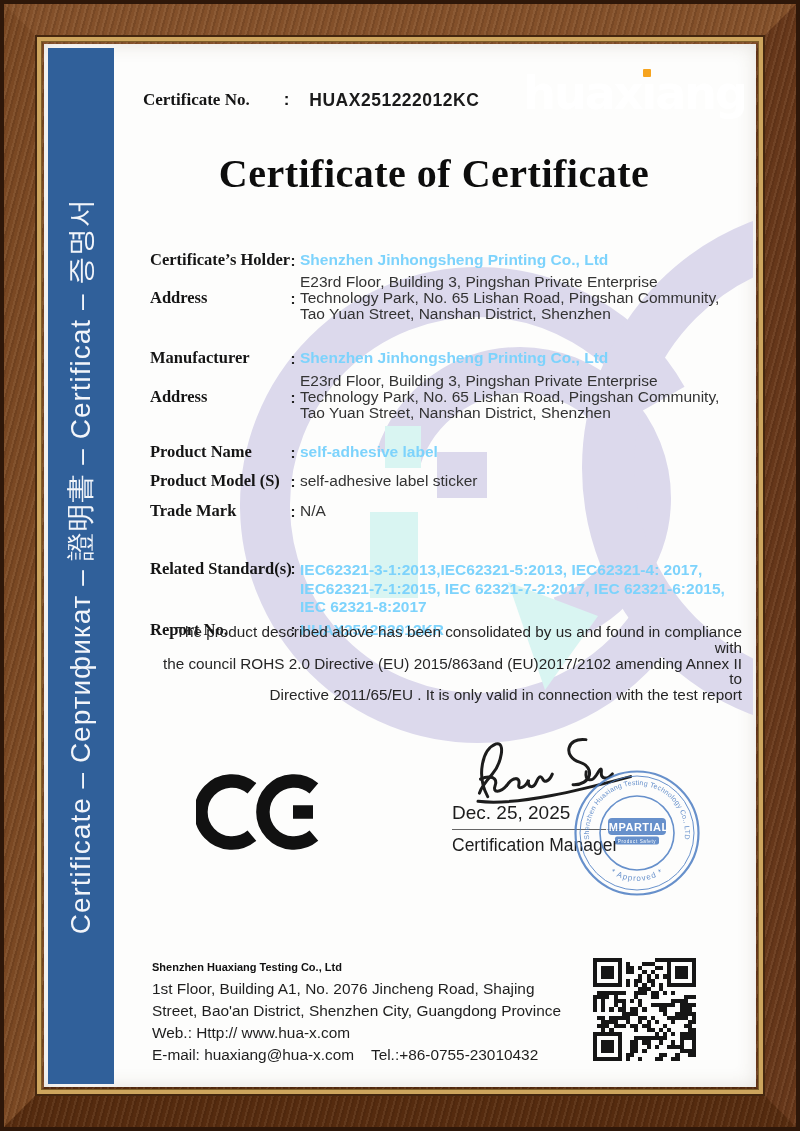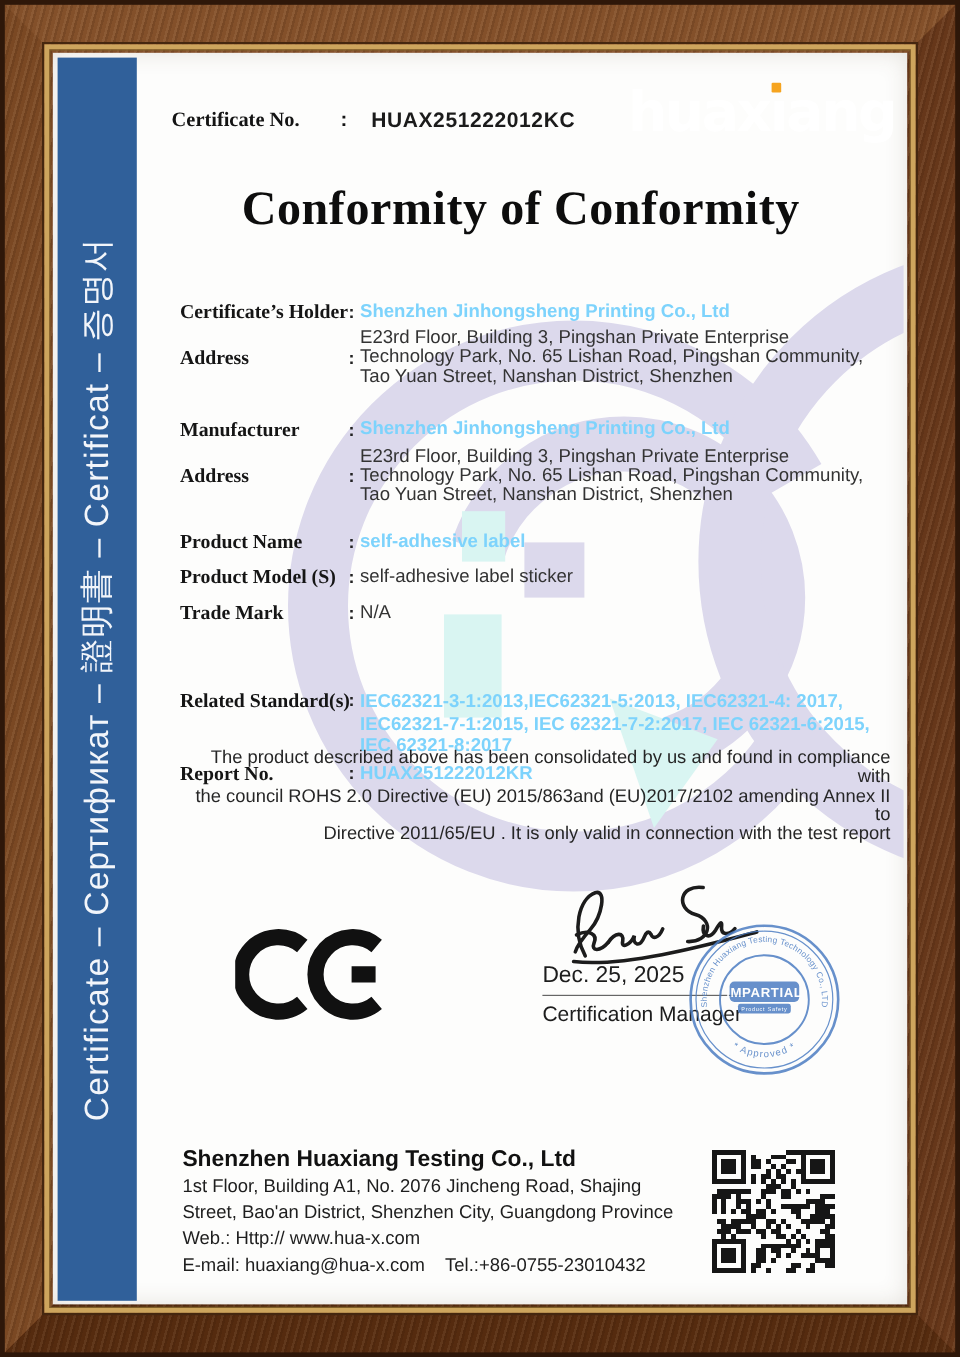--- a/index.html
+++ b/index.html
@@ -32,36 +32,36 @@
          font:bold 40px "Liberation Serif",serif;color:#0d0d0d;letter-spacing:.5px;}
   
   .fields{position:absolute;left:150px;top:250px;width:592px;}
   .row{display:grid;grid-template-columns:136px 14px 1fr;align-items:center;min-height:20px;}
   .l{font:bold 16.5px "Liberation Serif",serif;color:#151515;white-space:nowrap;}
   .c{font:bold 15px "Liberation Sans",sans-serif;color:#222;text-align:center;}
   .v{font:15.5px "Liberation Sans",sans-serif;color:#333;line-height:16px;white-space:pre-line;}
   .row.b .v{font-weight:bold;color:#7dd3fc;}
   .lh19 .v{line-height:18.5px;margin-top:40px;}
   .mb4{margin-bottom:4px}.mb26{margin-bottom:26px}.mb5{margin-bottom:5px}.mb21{margin-bottom:21px}
-  .mb9{margin-bottom:9px}.mb10{margin-bottom:10px}.mb7{margin-bottom:15px}.mb3{margin-bottom:3px}
+  .mb9{margin-bottom:9px}.mb10{margin-bottom:10px}.mb7{margin-bottom:0}.mb3{margin-bottom:3px}
   
   .statement{position:absolute;left:150px;top:624px;width:592px;font:15.3px "Liberation Sans",sans-serif;
              color:#262626;line-height:15.8px;text-align:right;}
   
   .ce{position:absolute;left:196px;top:766px;}
   .sig{position:absolute;left:468px;top:730px;transform:rotate(-4deg);}
   .sigblock{position:absolute;left:452px;top:802px;width:168px;text-align:left;}
   .date{font:19px "Liberation Sans",sans-serif;color:#1d1d1d;line-height:22px;}
   .sigline{border-top:1.5px solid #666;margin-top:5px;}
   .role{font:17.5px "Liberation Sans",sans-serif;color:#1d1d1d;margin-top:5px;}
   .stamp{position:absolute;left:572px;top:768px;opacity:.85;}
   
   .footer{position:absolute;left:152px;top:956px;width:460px;}
   .footer div{font:15.4px "Liberation Sans",sans-serif;color:#1e1e1e;line-height:22px;white-space:pre-wrap;}
-  .footer .fco{font-weight:bold;font-size:19px;color:#111;}
+  .footer .fco{font-weight:bold;font-size:11px;color:#111;}
   .qr{position:absolute;left:593px;top:958px;width:103px;height:103px;}
 </style>
 </head>
 <body>
 
 <div class="page">
   <div class="paper"></div>
 
   <svg class="watermark" width="800" height="1131" viewBox="0 0 800 1131">
     <defs>
@@ -90,21 +90,21 @@
   </div>
 
   <div class="certno">
     <span class="cn-label">Certificate No.</span>
     <span class="cn-colon">:</span>
     <span class="cn-value">HUAX251222012KC</span>
   </div>
   <div class="logo">
     <span id="logoText">huax<span class="iwrap">ı<span class="idot"></span></span>ang</span>
   </div>
-  <div class="title">Conformity of Conformity</div>
+  <div class="title">Certificate of Certificate</div>
 
   <div class="fields">
     <div class="row b mb4">
         <span class="l">Certificate’s Holder</span>
         <span class="c">:</span>
         <span class="v">Shenzhen Jinhongsheng Printing Co., Ltd</span>
       </div>
     <div class="row mb26">
         <span class="l">Address</span>
         <span class="c">:</span>

